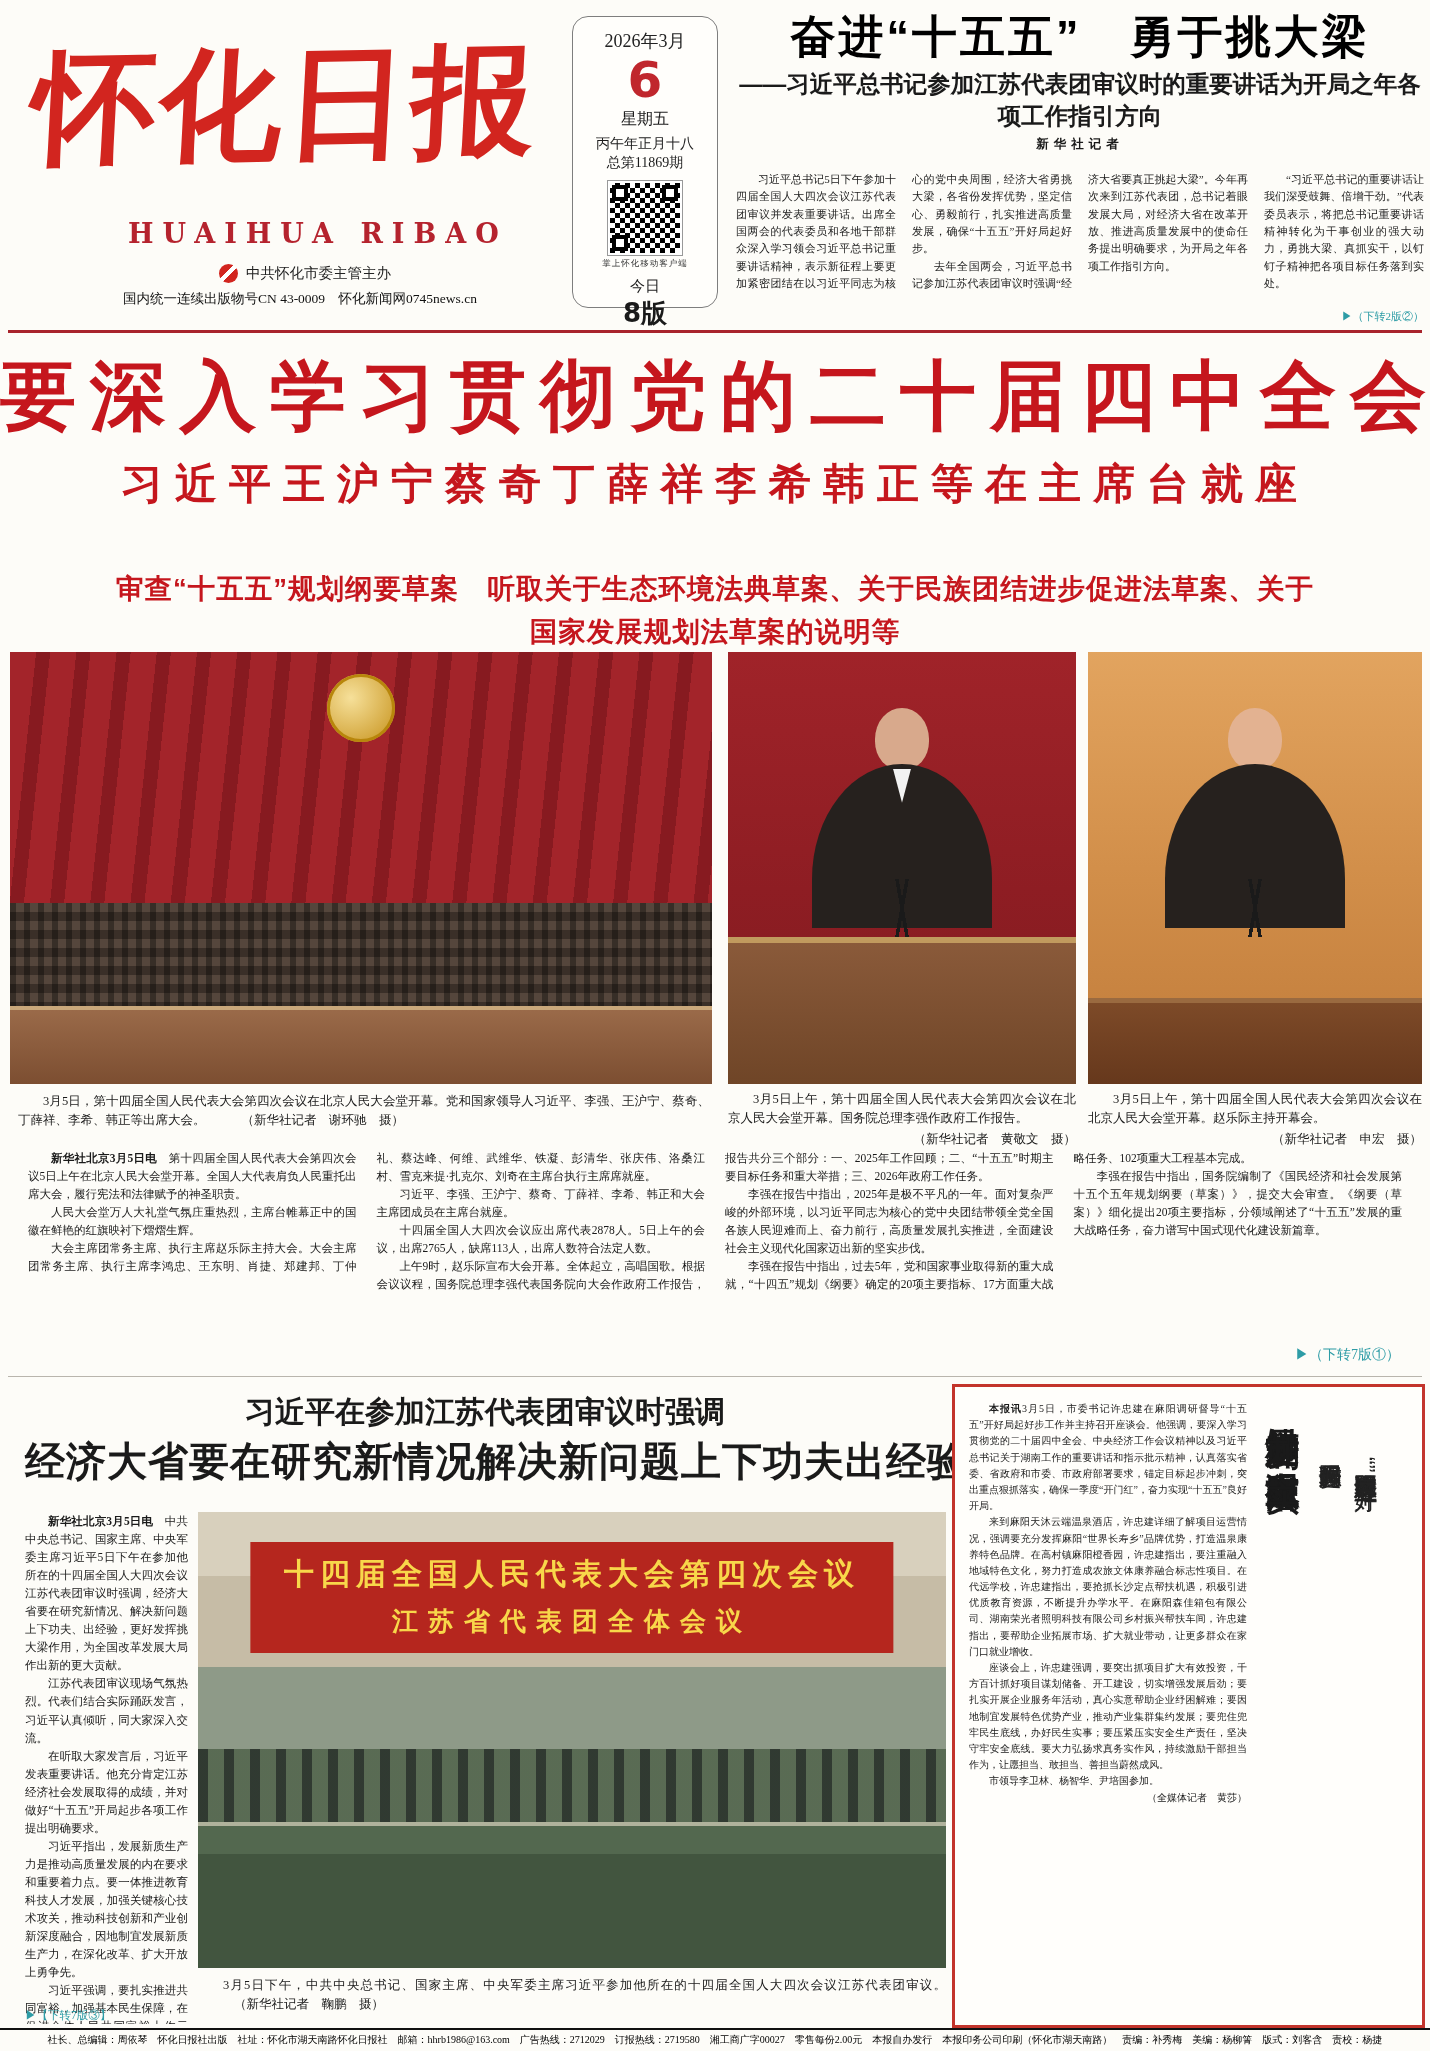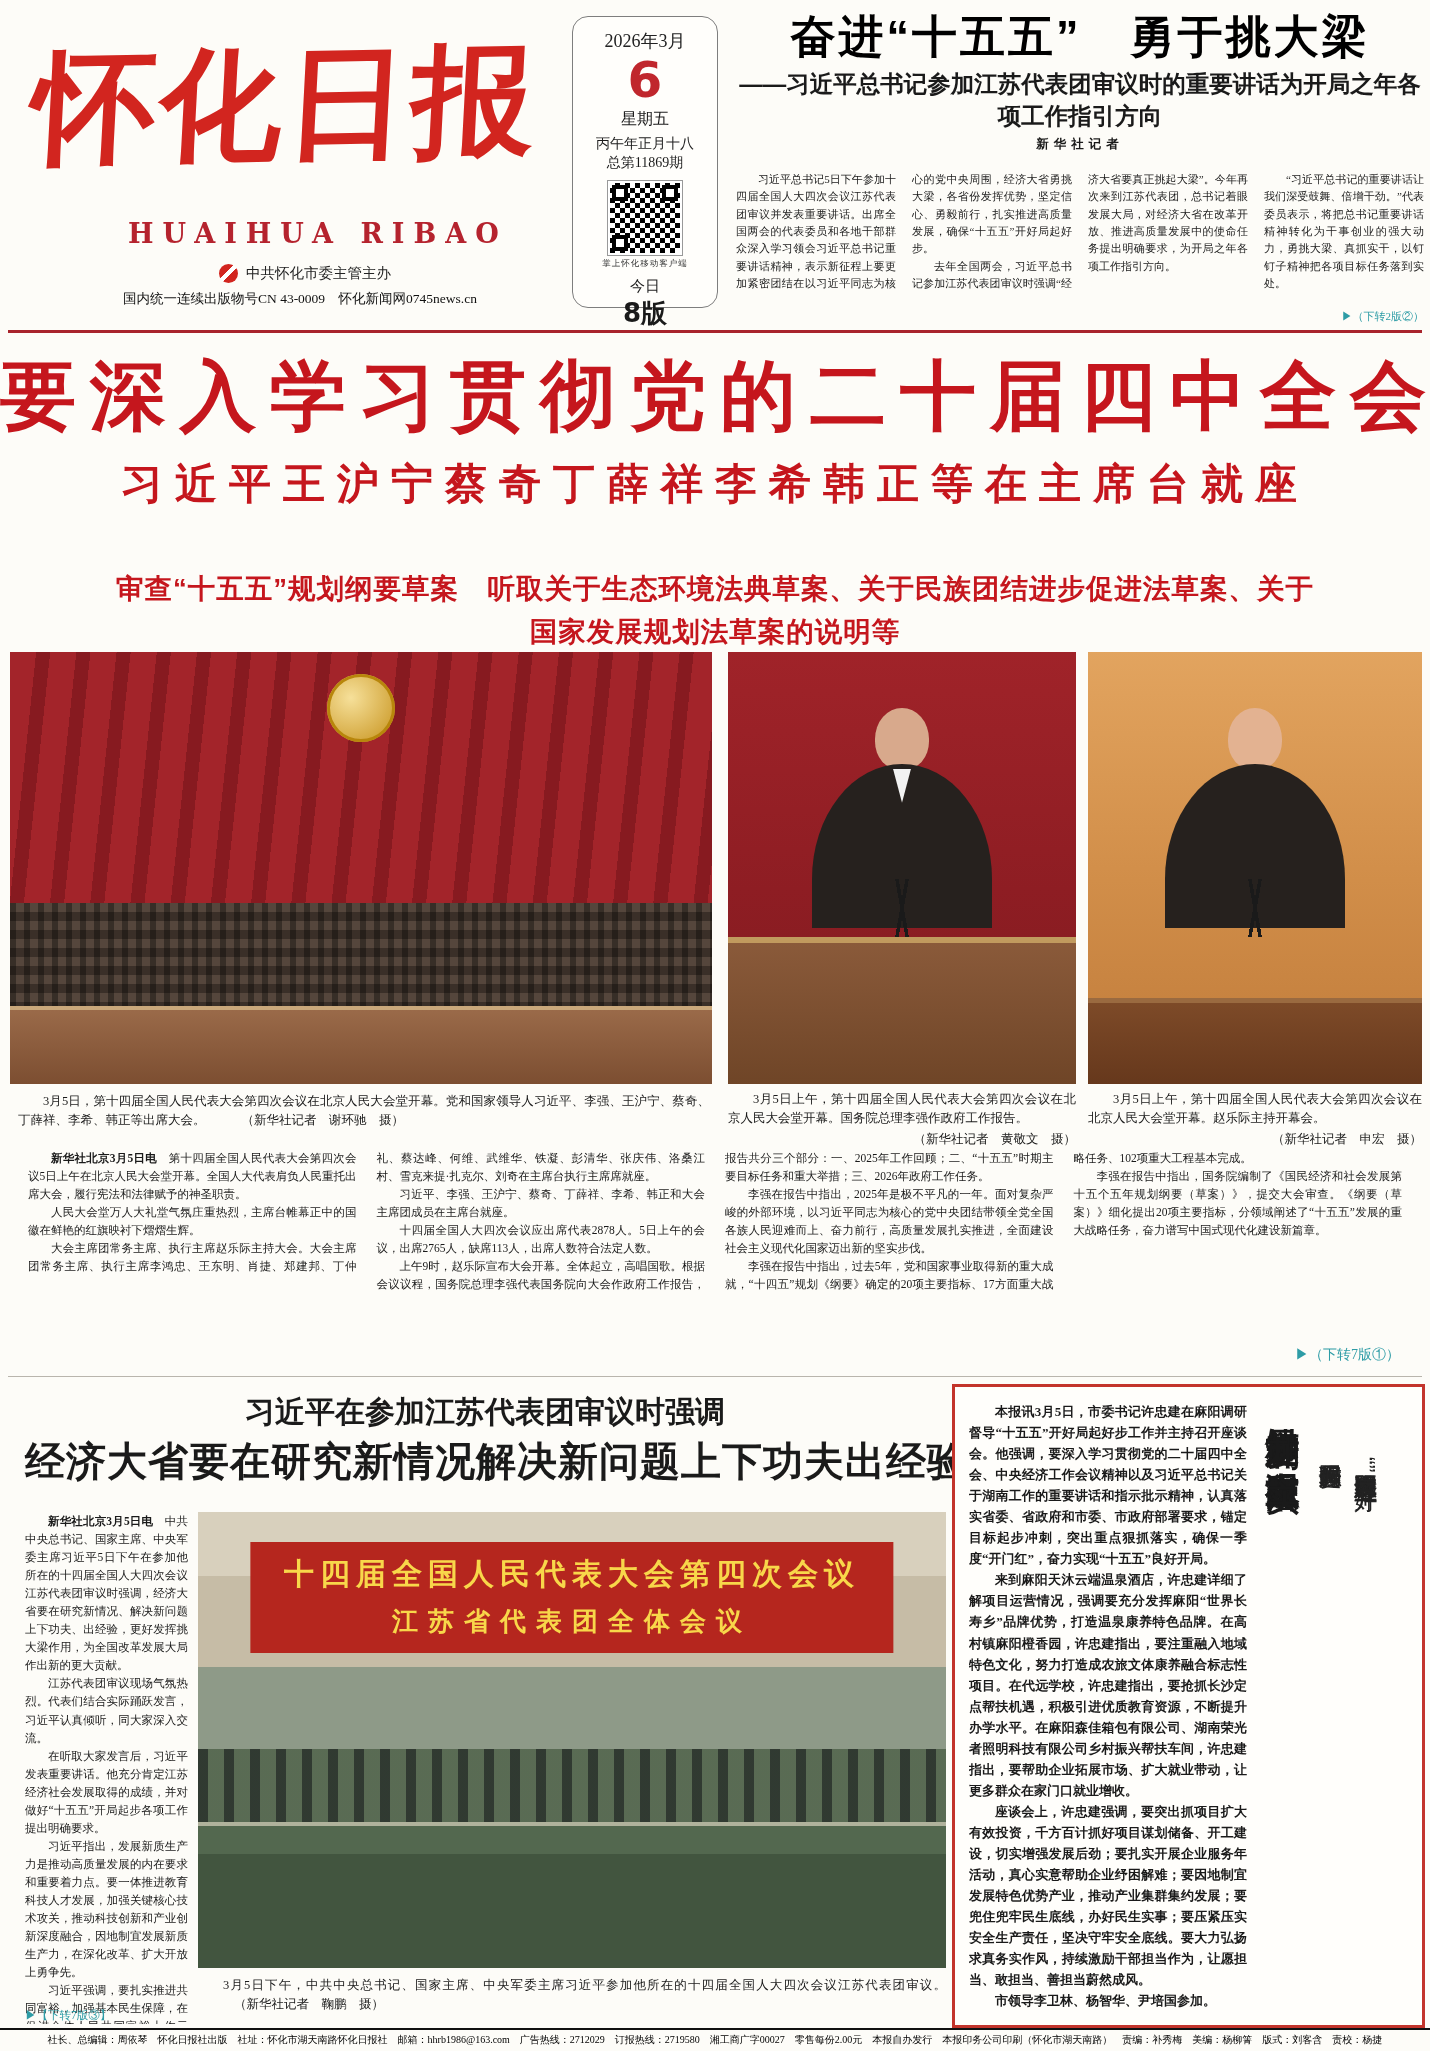--- a/index.html
+++ b/index.html
@@ -121,21 +121,21 @@
   .banner-l1{color:#f8d74a;font-size:30px;font-weight:900;letter-spacing:6px;font-family:"Liberation Sans",sans-serif;}
   .banner-l2{color:#f8d74a;font-size:26px;font-weight:900;letter-spacing:10px;margin-top:9px;font-family:"Liberation Sans",sans-serif;}
   .delegates{position:absolute;left:0;right:0;top:52%;height:16%;
     background:repeating-linear-gradient(90deg,rgba(20,20,25,.55) 0 10px,rgba(125,125,110,.15) 10px 26px);}
   .table-edge{position:absolute;left:0;right:0;top:68%;height:4px;background:#d9d2bd;opacity:.7;}
   .bl-caption{left:198px;top:1976px;width:748px;}
 
   
   .boxed{position:absolute;left:952px;top:1384px;width:473px;height:644px;border:3px solid #c3342b;
     background:#fffefb;display:flex;padding:14px 10px 10px 14px;}
-  .bx-body{width:278px;font-size:13px;line-height:1.62;text-align:justify;overflow:hidden;font-weight:bold;}
+  .bx-body{width:278px;font-size:10px;line-height:1.62;text-align:justify;overflow:hidden;}
   .bx-body p{margin:0;text-indent:2em;}
   .bx-credit{text-align:right;text-indent:0;margin-top:2px;}
   .vtext{writing-mode:vertical-rl;font-family:"Liberation Sans",sans-serif;}
   .bx-headline{font-size:34px;font-weight:900;line-height:1.15;letter-spacing:1px;margin-left:16px;}
   .bx-kicker{font-size:23px;line-height:1.2;color:#222;}
   .bx-kicker.part2{margin-left:14px;padding-top:46px;}
   .bx-kicker.part1{margin-left:8px;padding-top:56px;}
 
   
   .footer-rule{position:absolute;left:0;top:2028px;width:1430px;height:2px;background:#111;}

